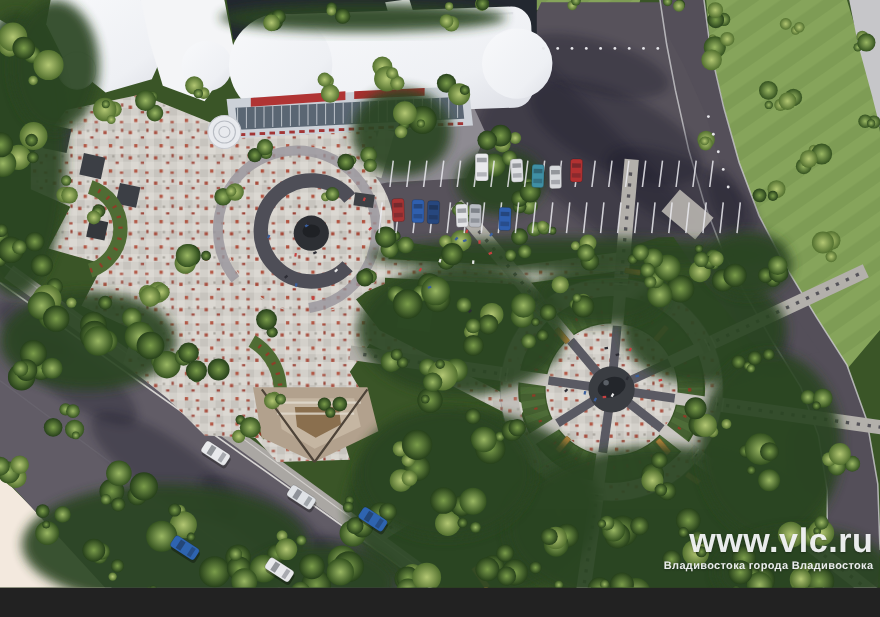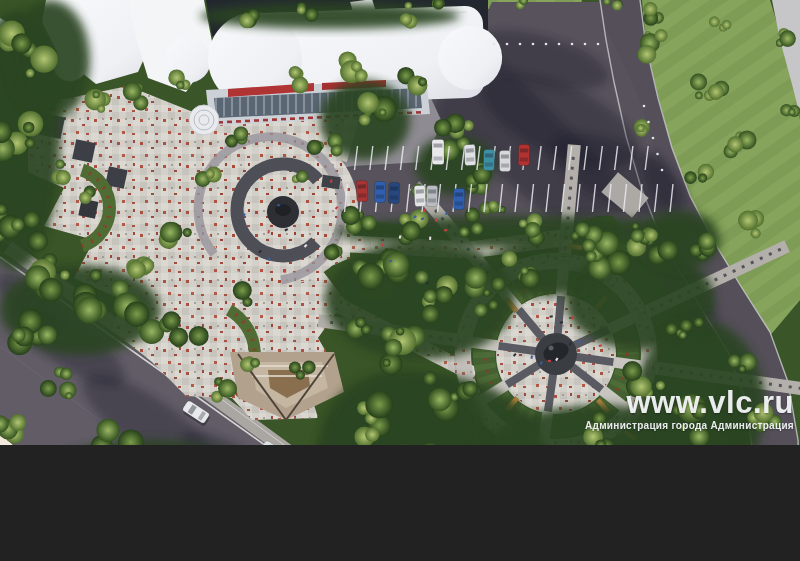--- a/index.html
+++ b/index.html
@@ -1,16 +1,16 @@
 <!DOCTYPE html>
 <html><head>
 <meta charset="utf-8">
 <style>
   html,body{margin:0;padding:0;background:#222;}
-  #stage{position:relative;width:800px;height:445px;overflow:hidden;font-family:"Liberation Sans",sans-serif;}
+  #stage{position:relative;width:800px;height:534px;overflow:hidden;font-family:"Liberation Sans",sans-serif;}
   #stage svg{position:absolute;left:0;top:0;}
   .wm{position:absolute;right:6px;bottom:14px;text-align:right;color:#f4f5f7;opacity:.95;
       text-shadow:0 1px 2px rgba(0,0,0,.35);line-height:1;}
   .wm-url{font-size:31px;font-weight:bold;letter-spacing:.5px;}
   .wm-sub{font-size:10px;font-weight:bold;letter-spacing:.3px;margin-top:3px;}
 </style>
 </head>
 <body>
 
 <div id="stage">
@@ -946,15 +946,15 @@
           <rect x="-11" y="-4" width="26" height="12" rx="3" fill="rgba(0,0,0,.3)"></rect>
           <rect x="-13" y="-6" width="26" height="12" rx="3" fill="#e8e9ec" stroke="rgba(0,0,0,.25)" stroke-width="0.5"></rect>
           <rect x="-7" y="-4.5" width="5" height="9" fill="rgba(20,25,35,.4)"></rect>
           <rect x="5" y="-4.5" width="4" height="9" fill="rgba(20,25,35,.3)"></rect>
         </g>
       </g>
 </svg>
 
 <div class="wm">
   <div class="wm-url">www.vlc.ru</div>
-  <div class="wm-sub">Администрация города Администрация</div>
+  <div class="wm-sub">Владивостока города Владивостока</div>
 </div>
 </div>
 
 </body></html>

